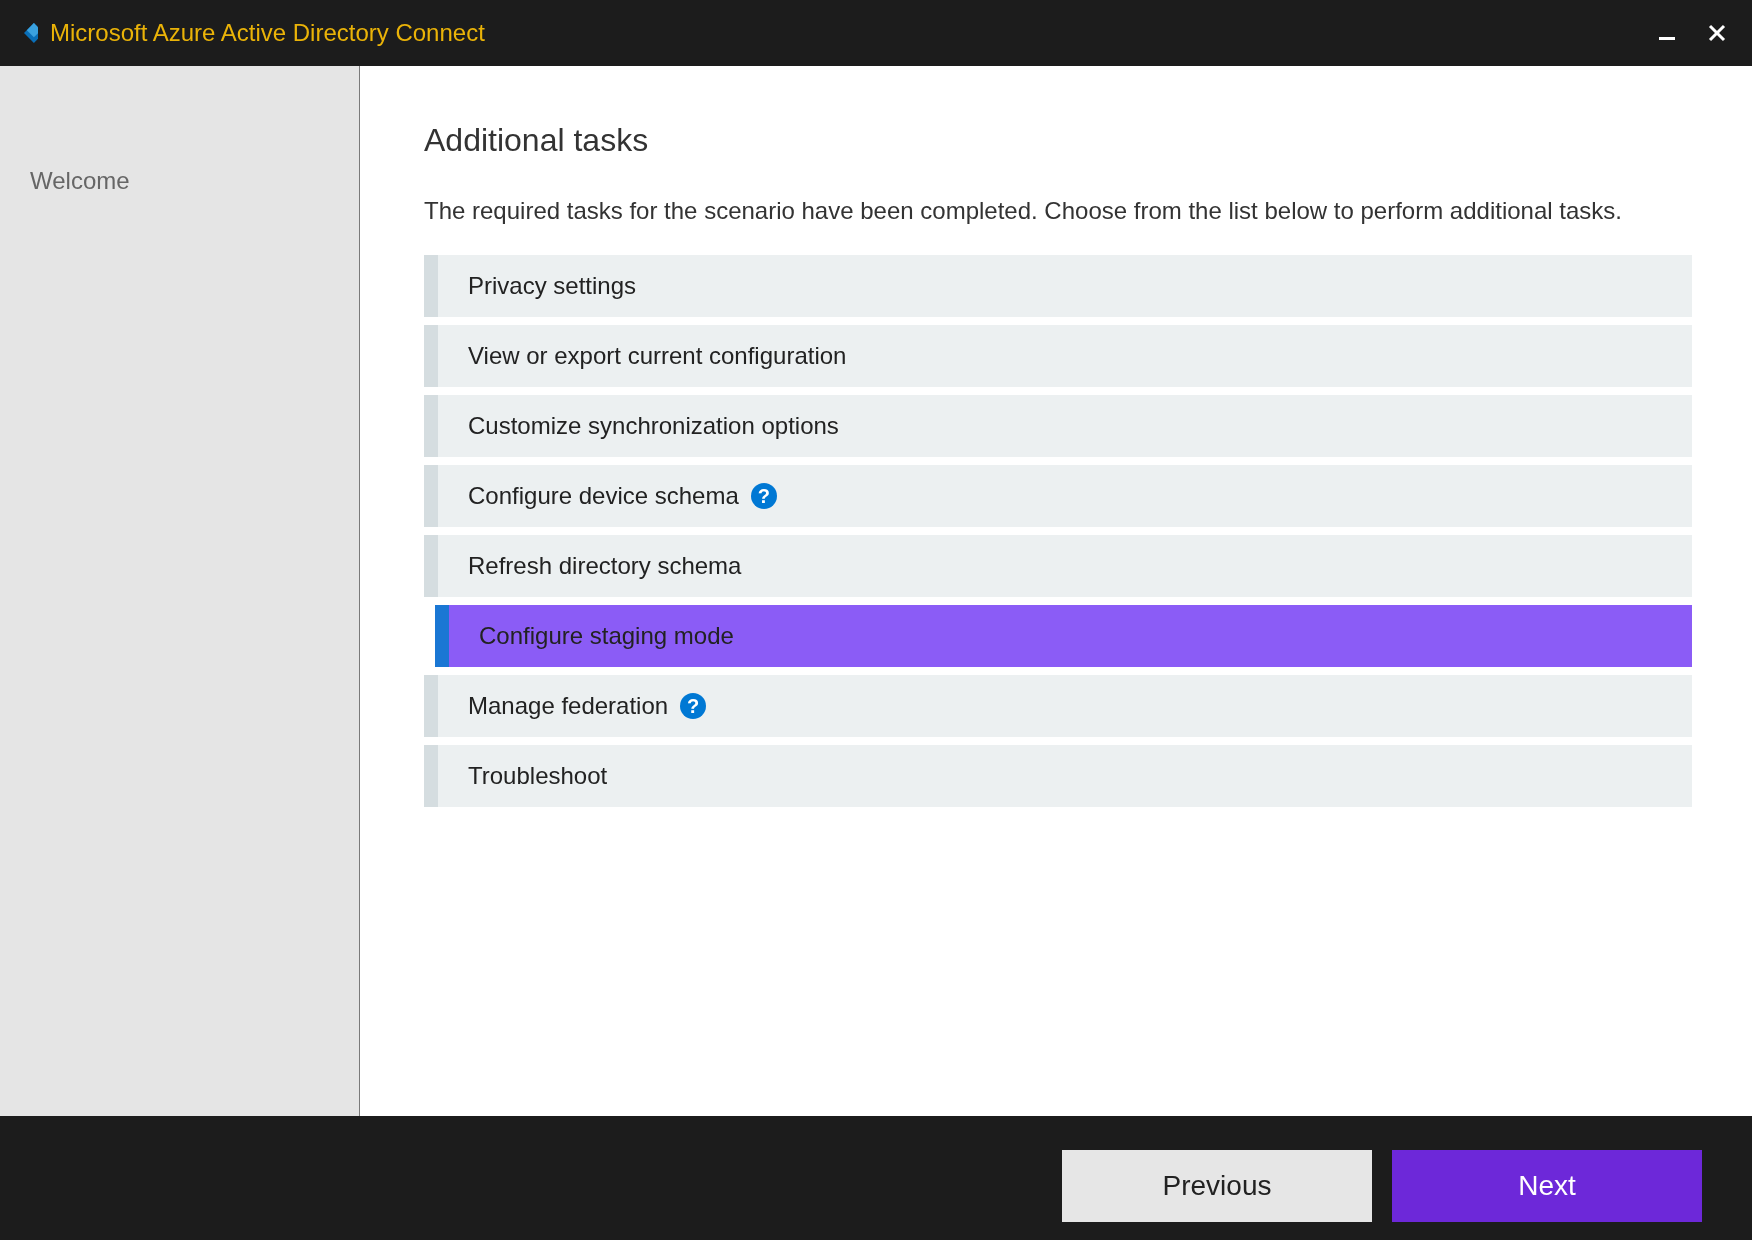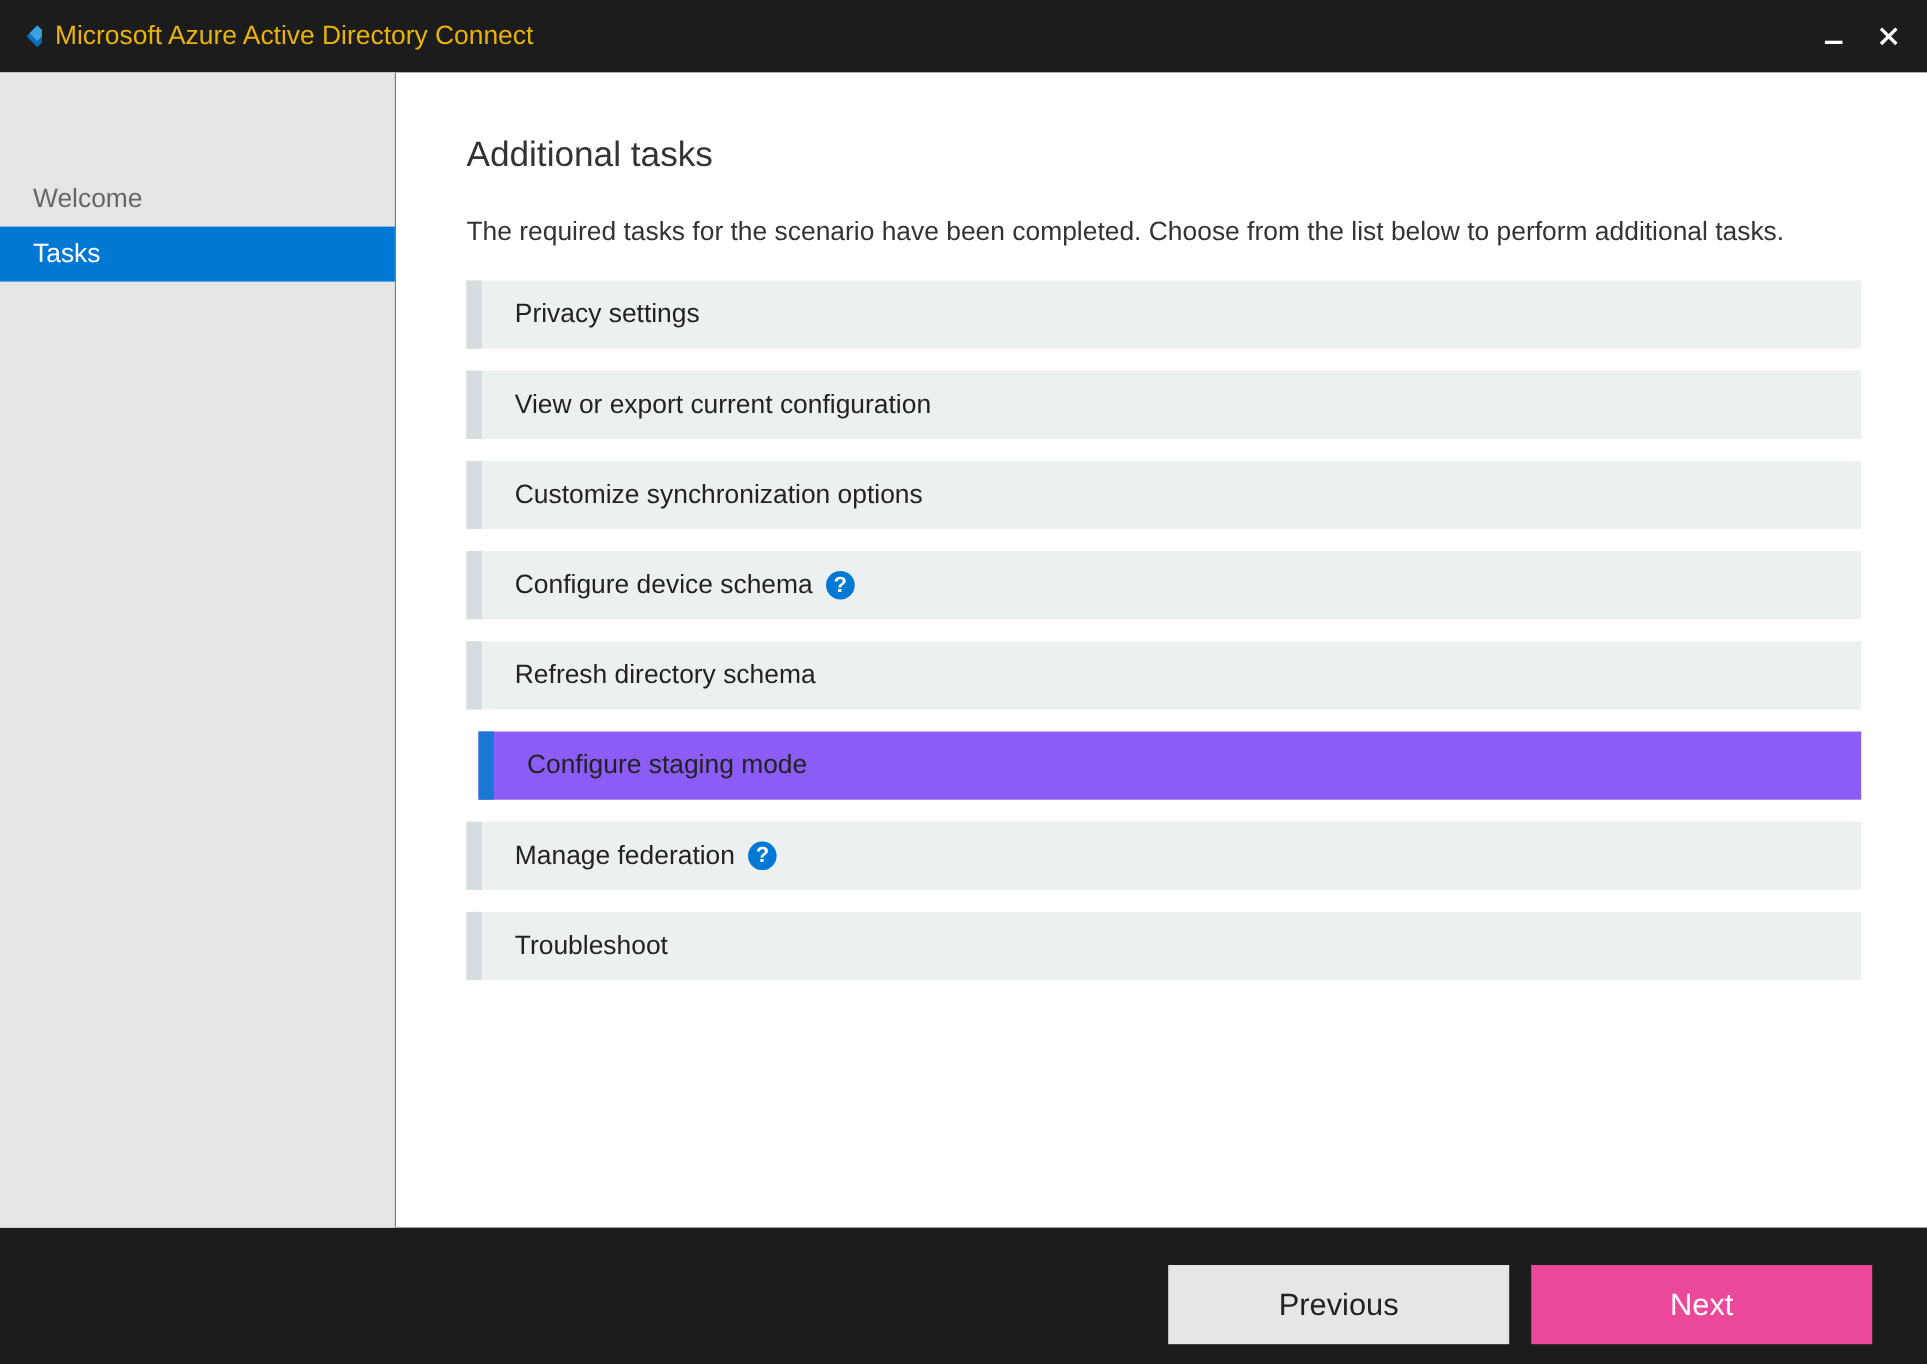--- a/index.html
+++ b/index.html
@@ -67,21 +67,21 @@
     color: #333;
     margin-bottom: 36px;
   }
   .main .desc {
     font-size: 24px;
     color: #333;
     line-height: 1.35;
     margin-bottom: 28px;
   }
 
-  .task-list { display: flex; flex-direction: column; gap: 20px; }
+  .task-list { display: flex; flex-direction: column; gap: 8px; }
   .task-item {
     height: 62px;
     background: #ecf0f1;
     display: flex;
     align-items: center;
     cursor: pointer;
     position: relative;
     font-size: 24px;
     color: #222;
   }
@@ -126,21 +126,21 @@
     align-items: center;
     justify-content: center;
     cursor: pointer;
     border: none;
   }
   .btn-prev {
     background: #e6e6e6;
     color: #222;
   }
   .btn-next {
-    background: #ec4899;
+    background: #6d28d9;
     color: #fff;
     text-align: center;
   }
 </style>
 </head>
 <body>
 
 <div class="titlebar">
   <span class="logo">
     <svg width="28" height="28" viewBox="0 0 28 28">
@@ -160,23 +160,20 @@
         <line x1="16" y1="2" x2="2" y2="16" stroke="#fff" stroke-width="3"></line>
       </svg>
   </div>
 </div>
 
 <div class="body-area">
   <div class="sidebar">
     <div class="sidebar-item">
       <span>Welcome</span>
     </div>
-    <div class="sidebar-item selected">
-      <span>Tasks</span>
-    </div>
   </div>
 
   <div class="main">
     <h1>Additional tasks</h1>
     <p class="desc">The required tasks for the scenario have been completed. Choose from the list below to perform additional tasks.</p>
 
     <div class="task-list">
       <div class="task-item">
         <div class="accent"></div>
         <span>Privacy settings</span>

